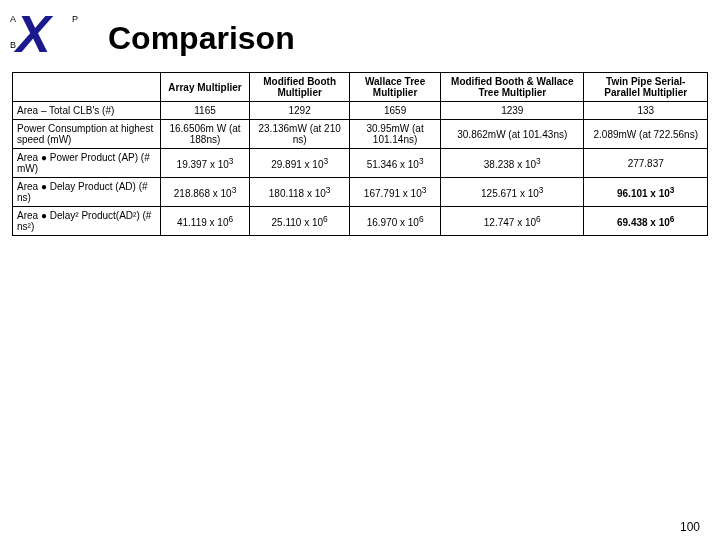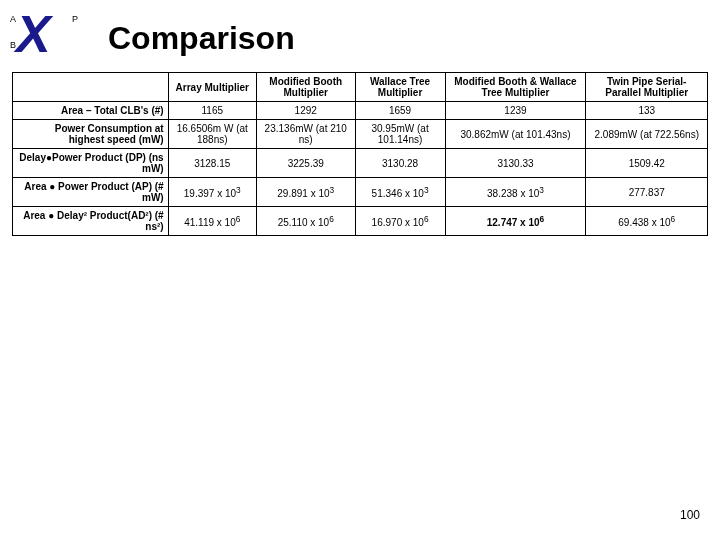--- a/index.html
+++ b/index.html
@@ -74,28 +74,28 @@
       vertical-align: middle;
     }
 
     th {
       font-weight: bold;
       background: #fff;
       font-size: 10px;
     }
 
     td:first-child {
-      text-align: right;
-      font-weight: bold;
+      text-align: left;
+      font-weight: normal;
       font-size: 10px;
     }
 
     .footer-num {
       position: absolute;
-      bottom: 18px;
+      bottom: 6px;
       right: 20px;
       font-size: 12px;
     }
   </style>
 </head>
 <body>
 
 <div class="header-area">
   <div class="logo-box">
     <span class="logo-x">X</span>
@@ -131,40 +131,40 @@
         </tr>
         <tr>
           <td>Power Consumption at highest speed (mW)</td>
           <td>16.6506m W (at 188ns)</td>
           <td>23.136mW (at 210 ns)</td>
           <td>30.95mW (at 101.14ns)</td>
           <td>30.862mW (at 101.43ns)</td>
           <td>2.089mW (at 722.56ns)</td>
         </tr>
         <tr>
-          <td>Delay●Power Product (DP) (ns mW)</td>
-          <td>3128.15</td>
-          <td>3225.39</td>
-          <td>3130.28</td>
-          <td>3130.33</td>
-          <td>1509.42</td>
-        </tr>
-        <tr>
           <td>Area ● Power Product (AP) (# mW)</td>
           <td>19.397 x 10<sup>3</sup></td>
           <td>29.891 x 10<sup>3</sup></td>
           <td>51.346 x 10<sup>3</sup></td>
           <td>38.238 x 10<sup>3</sup></td>
           <td style="font-weight: normal;">277.837</td>
         </tr>
         <tr>
+          <td>Area ● Delay Product (AD) (# ns)</td>
+          <td>218.868 x 10<sup>3</sup></td>
+          <td>180.118 x 10<sup>3</sup></td>
+          <td>167.791 x 10<sup>3</sup></td>
+          <td>125.671 x 10<sup>3</sup></td>
+          <td style="font-weight: bold;">96.101 x 10<sup>3</sup></td>
+        </tr>
+        <tr>
           <td>Area ● Delay² Product(AD²) (# ns²)</td>
           <td>41.119 x 10<sup>6</sup></td>
           <td>25.110 x 10<sup>6</sup></td>
           <td>16.970 x 10<sup>6</sup></td>
-          <td style="font-weight: bold;">12.747 x 10<sup>6</sup></td>
-          <td style="font-weight: normal; margin-top: 29px;">69.438 x 10<sup>6</sup></td>
+          <td style="font-weight: normal;">12.747 x 10<sup>6</sup></td>
+          <td style="font-weight: bold; margin-top: 29px;">69.438 x 10<sup>6</sup></td>
         </tr>
       </tbody>
   </table>
 </div>
 
 <div class="footer-num">100</div>
 
 </body></html>

